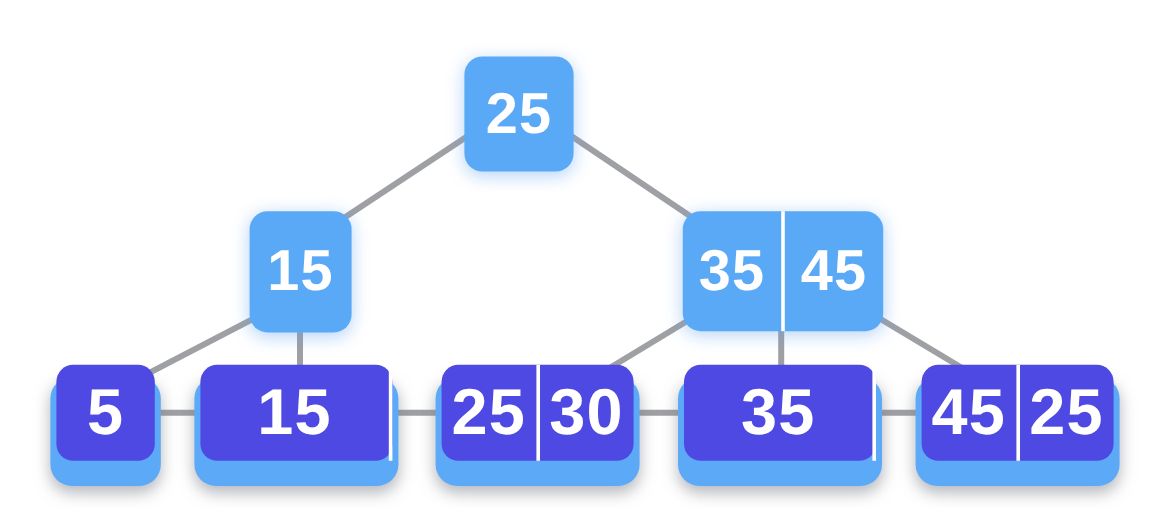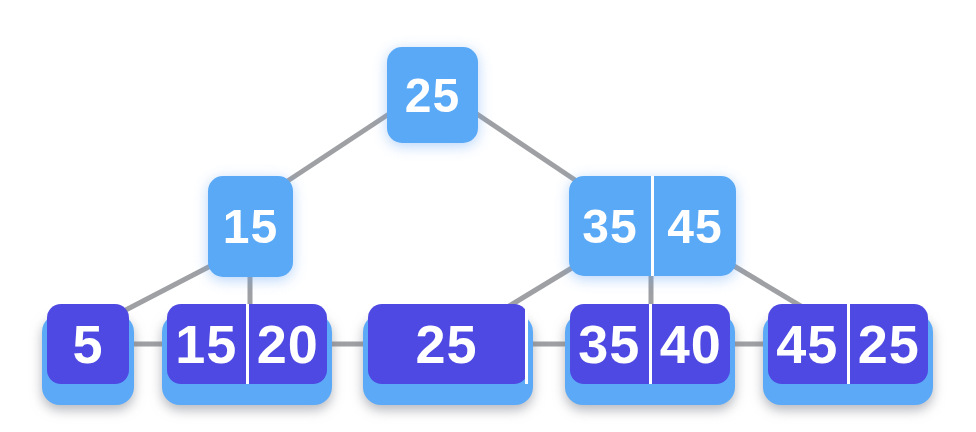--- a/index.html
+++ b/index.html
@@ -107,38 +107,37 @@
     <div class="leaf-front">
       <span class="key">5</span>
     </div>
   </div>
 
   <div class="leaf" style="left:167px; top:304px; width:160px; height:80px;">
     <div class="leaf-base"></div>
     <div class="leaf-front">
       <span class="key">15</span>
       <span class="vdiv"></span>
-      <span class="key">20</span>
     </div>
   </div>
 
   <div class="leaf" style="left:368px; top:304px; width:160px; height:80px;">
     <div class="leaf-base"></div>
     <div class="leaf-front">
       <span class="key">25</span>
       <span class="vdiv"></span>
+      <span class="key">30</span>
     </div>
   </div>
 
   <div class="leaf" style="left:570px; top:304px; width:160px; height:80px;">
     <div class="leaf-base"></div>
     <div class="leaf-front">
       <span class="key">35</span>
       <span class="vdiv"></span>
-      <span class="key">40</span>
     </div>
   </div>
 
   <div class="leaf" style="left:768px; top:304px; width:160px; height:80px;">
     <div class="leaf-base"></div>
     <div class="leaf-front">
       <span class="key">45</span>
       <span class="vdiv"></span>
       <span class="key">25</span>
     </div>

